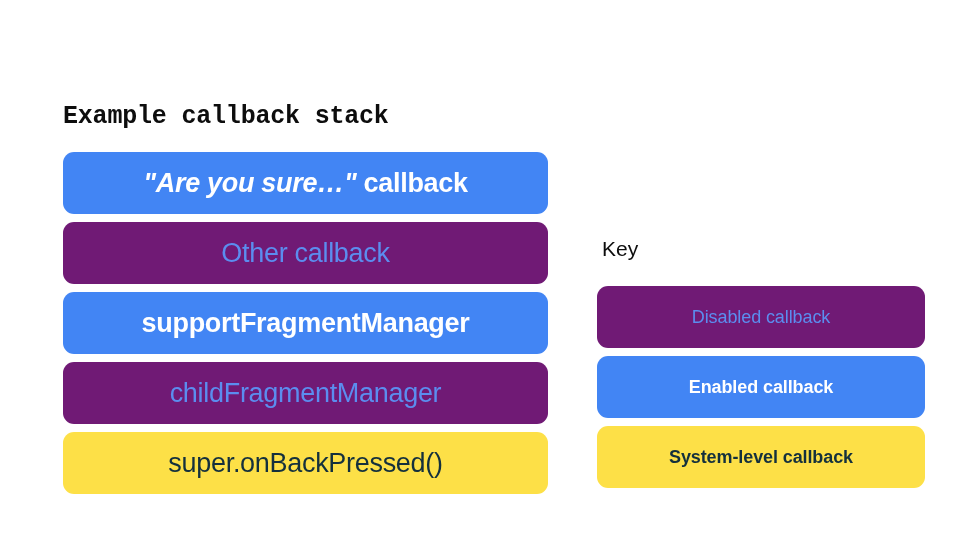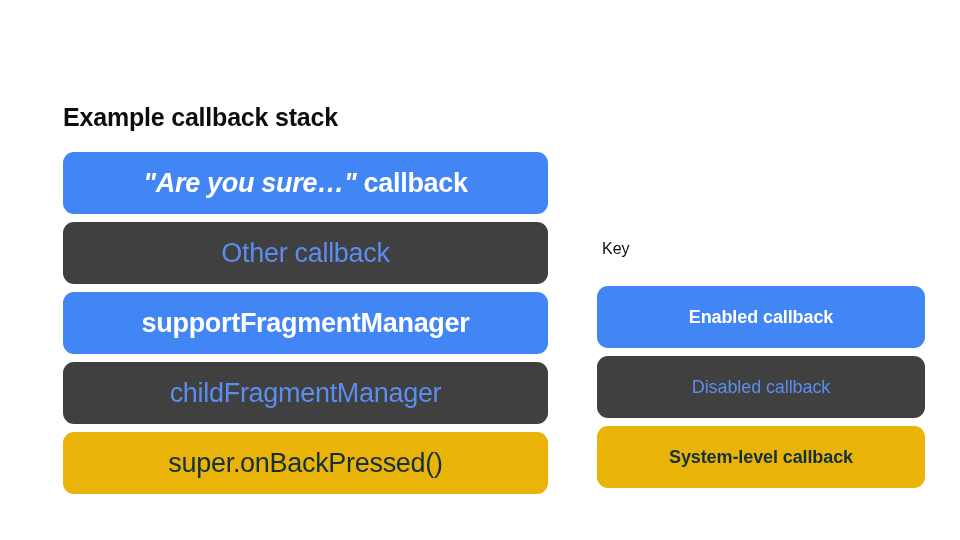--- a/index.html
+++ b/index.html
@@ -31,20 +31,21 @@
   }
 
   .section-title {
     font-size: 25px;
     font-weight: 700;
     color: #0d0d0d;
     letter-spacing: -0.2px;
     line-height: 34px;
     margin: 0 0 18px 0;
     white-space: nowrap;
+    font-family: Liberation Mono, monospace;
   }
 
   .stack-list {
     display: flex;
     flex-direction: column;
     gap: 8px;
   }
 
   .bar {
     height: 62px;
@@ -60,42 +61,42 @@
   .bar-label {
     font-size: 27px;
     line-height: 1;
     letter-spacing: -0.3px;
   }
 
   
   .state-enabled          { background: #4285f4; }
   .state-enabled .bar-label  { color: #ffffff; font-weight: 700; }
 
-  .state-disabled         { background: #404040; }
+  .state-disabled         { background: #701a75; }
   .state-disabled .bar-label { color: #5b8def; font-weight: 400; }
 
-  .state-system           { background: #eab308; }
+  .state-system           { background: #fde047; }
   .state-system .bar-label   { color: #14303d; font-weight: 400; }
 
   
   .quoted {
     font-style: italic;
     font-weight: 700;
   }
 
   
   .key-column {
     position: absolute;
     left: 597px;
     top: 236px;
     width: 328px;
   }
 
   .key-title {
-    font-size: 16px;
+    font-size: 21px;
     font-weight: 400;
     color: #0d0d0d;
     line-height: 26px;
     margin: 0 0 24px 5px;
     white-space: nowrap;
   }
 
   .key-list {
     display: flex;
     flex-direction: column;
@@ -156,26 +157,26 @@
 
     </div>
   </div>
 
   <div class="key-column">
 
     <h3 class="key-title">Key</h3>
 
     <div class="key-list">
 
+      <div class="key-item state-disabled">
+        <span class="key-label">Disabled callback</span>
+      </div>
+
       <div class="key-item state-enabled">
         <span class="key-label">Enabled callback</span>
-      </div>
-
-      <div class="key-item state-disabled">
-        <span class="key-label">Disabled callback</span>
       </div>
 
       <div class="key-item state-system">
         <span class="key-label">System-level callback</span>
       </div>
 
     </div>
   </div>
 
 </div>

